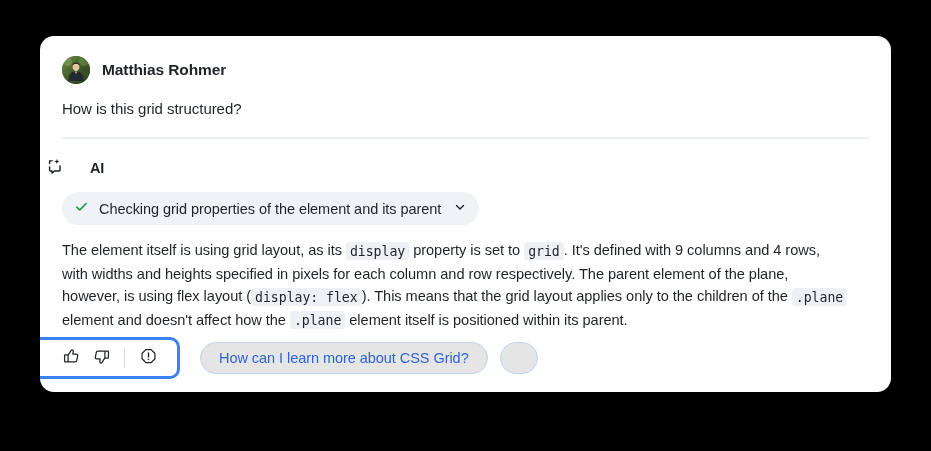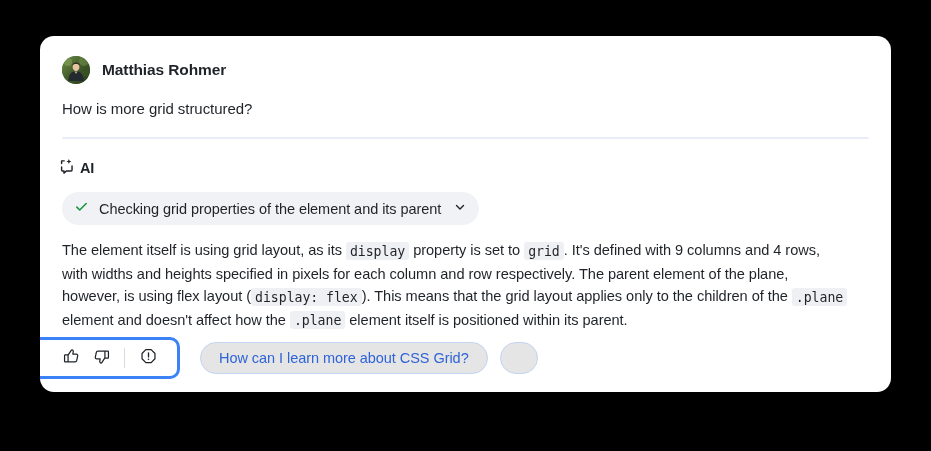--- a/index.html
+++ b/index.html
@@ -96,22 +96,22 @@
     margin: 20px 22px 0 22px;
     height: 2px;
     background: #e7eefa;
     border-radius: 1px;
   }
 
   
   .ai-row {
     display: flex;
     align-items: center;
-    gap: 4px;
-    padding: 18px 22px 0 18px;
+    gap: 26px;
+    padding: 18px 22px 0 6px;
   }
   .ai-label {
     font-size: 14.5px;
     font-weight: 700;
     color: #1f2328;
     letter-spacing: -0.1px;
   }
 
   .status-chip {
     display: inline-flex;
@@ -251,21 +251,21 @@
           <path d="M14 7.5c2.1 0 3.4 1.5 3.4 3.6 0 2.2-1.4 4-3.4 4s-3.4-1.8-3.4-4c0-2.1 1.3-3.6 3.4-3.6z" fill="#e8c4a3"></path>
           <path d="M10.2 9.2c.3-1.8 1.8-2.8 3.8-2.8s3.5 1 3.8 2.8c-1-.9-2.3-1.2-3.8-1.2s-2.8.3-3.8 1.2z" fill="#3b2a1d"></path>
           <path d="M14 15.2c4 0 6.6 2.6 7.2 6.2.2 1.2.3 2.4.3 3.6H6.5c0-1.2.1-2.4.3-3.6.6-3.6 3.2-6.2 7.2-6.2z" fill="#232a2f"></path>
           <path d="M12.4 15.4h3.2l-1.6 2.6-1.6-2.6z" fill="#e8c4a3" opacity=".8"></path>
         </g>
       </svg>
     </div>
     <div class="user-name">Matthias Rohmer</div>
   </div>
 
-  <div class="question">How is more grid structured?</div>
+  <div class="question">How is this grid structured?</div>
 
   <div class="divider"></div>
 
   
   <div class="ai-row">
     <span>
       <svg width="18" height="18" viewBox="0 0 20 20" fill="none" aria-hidden="true">
         <path d="M4 7.2V4.3h2.9M15.6 9.9v4.6a1 1 0 0 1-1 1H9.3l-2.7 2.4V15.5H5a1 1 0 0 1-1-1v-3.4" stroke="#1f2328" stroke-width="1.6" stroke-linecap="round" stroke-linejoin="round"></path>
         <path d="M12.1 2.2l.78 2.02 2.02.78-2.02.78-.78 2.02-.78-2.02L9.3 5l2.02-.78.78-2.02z" fill="#1f2328"></path>
       </svg>

